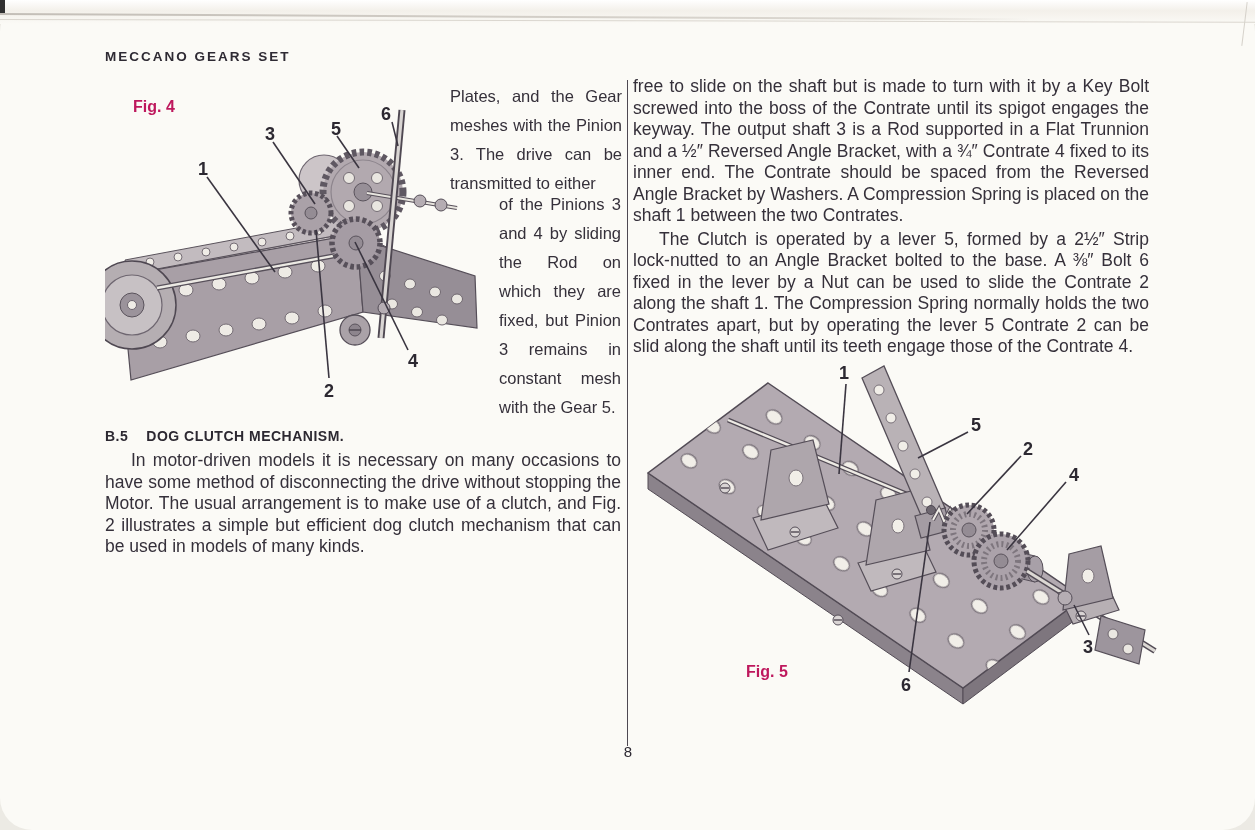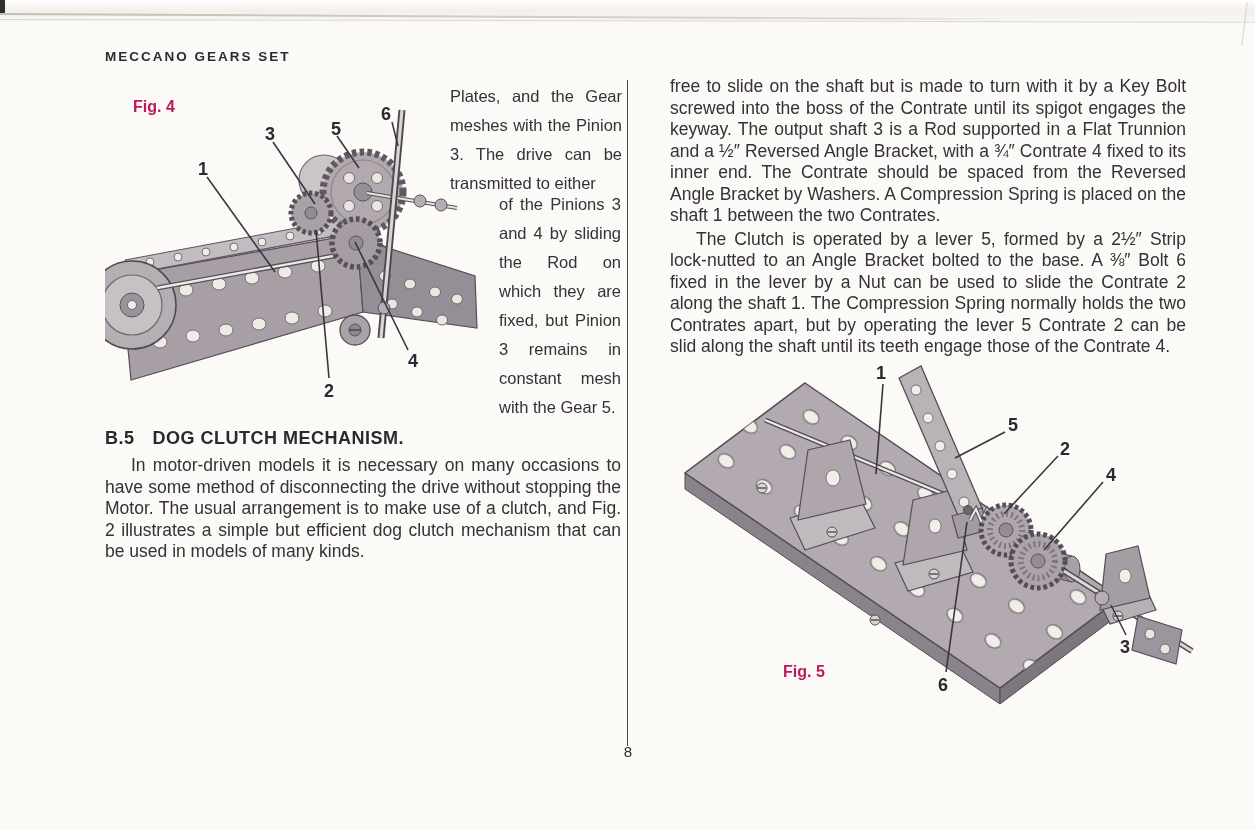--- a/index.html
+++ b/index.html
@@ -11,20 +11,21 @@
     width:1255px;height:830px;
     background:#eceae4;
     font-family:"Liberation Sans", sans-serif;
     color:var(--ink);
     position:relative;
     overflow:hidden;
   }
   .scan{
     position:absolute;inset:0;
     background:var(--paper);
+    border-radius:32px;
   }
   
   .edge-top{
     position:absolute;top:0;left:0;right:0;height:24px;
     background:linear-gradient(180deg,#ffffff 0%,#f3f0ea 45%,#fbfaf6 100%);
   }
   .hairline-1{
     position:absolute;top:13px;left:0;width:1030px;height:2px;
     background:linear-gradient(90deg,#c3beb7,#dcd8d1 85%,transparent);
     transform:rotate(0.3deg);transform-origin:left center;
@@ -50,33 +51,33 @@
   .col-divider{
     position:absolute;left:627px;top:80px;width:1.3px;height:666px;
     background:#4e4852;
   }
   .page-number{
     position:absolute;left:618px;top:743px;width:20px;
     text-align:center;font-size:15px;color:#2e2a33;
   }
 
   .col-left{position:absolute;left:105px;top:80px;width:516px;}
-  .col-right{position:absolute;left:670px;top:76px;width:516px;}
+  .col-right{position:absolute;left:633px;top:76px;width:516px;}
 
   .body-text{
     margin:0;font-size:17.5px;line-height:21.5px;
     text-align:justify;color:var(--ink);
   }
   .indent{text-indent:26px;}
   .side-text{
     position:absolute;font-size:16.5px;line-height:29px;
     text-align:justify;color:var(--ink);
   }
   .section-heading{
-    margin:8px 0 6px 0;font-size:18px;font-weight:bold;
+    margin:8px 0 6px 0;font-size:14px;font-weight:bold;
     letter-spacing:0.5px;color:#2c2831;
   }
   .heading-gap{display:inline-block;width:18px;}
 
   .fig-block{position:relative;}
   .fig4-block{height:340px;}
   .fig5-block{height:352px;width:560px;margin-top:0;}
 
   .fig-caption{
     position:absolute;font-size:16px;font-weight:bold;color:#be185d;

